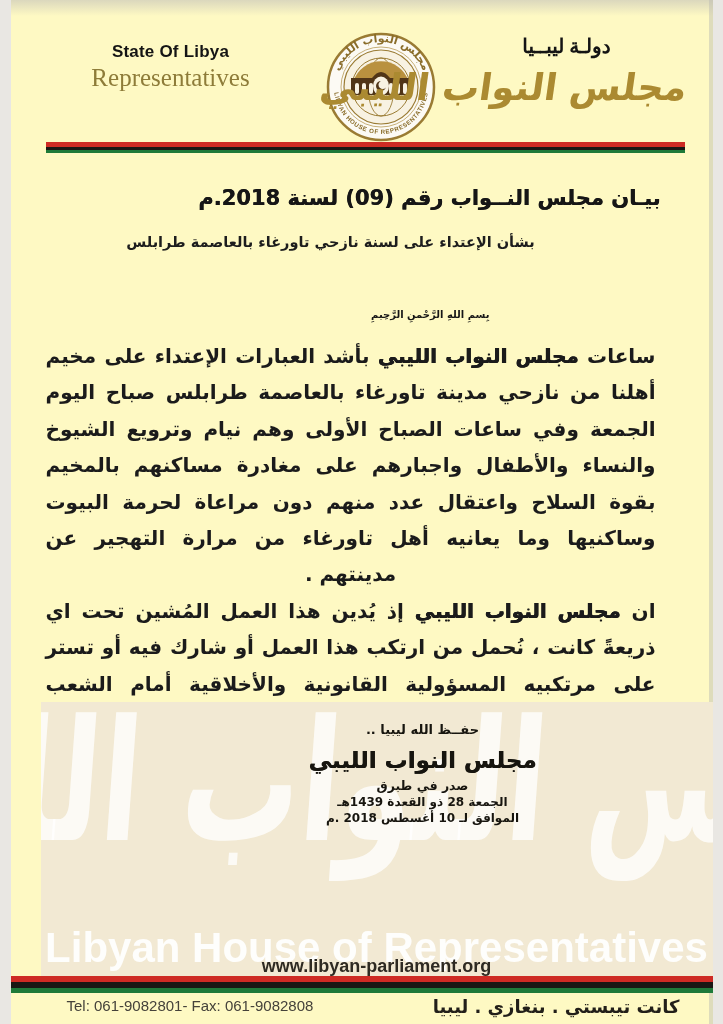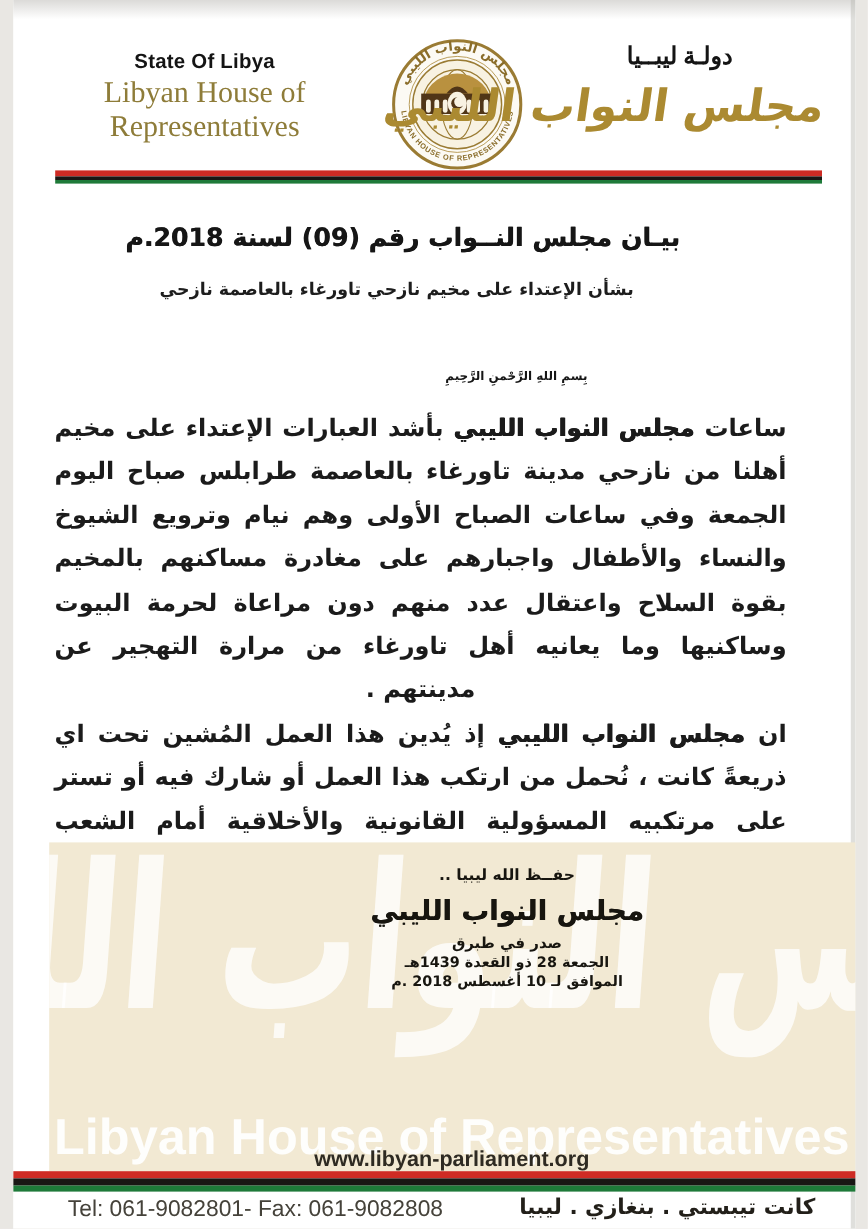--- a/index.html
+++ b/index.html
@@ -1,21 +1,21 @@
 <!DOCTYPE html>
 <html lang="ar"><head>
 <meta charset="utf-8">
 <style>
   * { box-sizing: border-box; }
   html, body { margin:0; padding:0; background:#e9e7e3; }
   .page {
     position: relative;
     width: 702px; height: 1024px;
     margin: 0 auto;
-    background: #ffffff;
+    background: #fef9c3;
     overflow: hidden;
     font-family: "DejaVu Sans", sans-serif;
     color: #1b1b1b;
   }
   .scan-top-edge {
     position:absolute; top:0; left:0; right:0; height:16px;
     background: linear-gradient(to bottom, rgba(190,188,184,.55), rgba(190,188,184,0));
     pointer-events:none;
   }
   .scan-right-edge {
@@ -38,21 +38,21 @@
   .flag-stripe.bottom { left:0; right:0; top:976px; }
   .fs-red   { height:5px; background:#ce2b24; }
   .fs-black { height:3px; background:#191714; }
   .fs-green { height:3px; background:#1e7a39; }
   .flag-stripe.bottom .fs-red { height:6px; }
   .flag-stripe.bottom .fs-black { height:6px; }
   .flag-stripe.bottom .fs-green { height:5px; }
 
   
   .title {
-    position:absolute; top:186px; left:0; right:52px; text-align:center;
+    position:absolute; top:186px; left:0; right:52px; text-align:right;
     direction:rtl; font-size:21px; font-weight:bold; color:#161616;
     text-shadow: .4px 0 currentColor;
   }
   .subject {
     position:absolute; top:234px; left:0; right:62px; text-align:center;
     direction:rtl; font-size:14.5px; font-weight:bold; color:#1d1d1d;
   }
   .basmala {
     position:absolute; top:309px; right:223px;
     direction:rtl; font-size:10px; font-weight:bold; color:#161616;
@@ -94,41 +94,40 @@
   .sig-issued { font-size:12.5px; font-weight:bold; margin-top:5px; }
   .sig-date   { font-size:12px; font-weight:bold; margin-top:2px; }
   .website {
     position:absolute; top:254px; left:0; width:100%; text-align:center;
     font-family:"Liberation Sans", sans-serif;
     font-size:18px; font-weight:bold; color:#2e2a22;
   }
 
   
   .tel {
-    position:absolute; top:997px; left:46px;
+    position:absolute; top:997px; left:56px;
     font-family:"Liberation Sans", sans-serif;
-    font-size:19px; color:#45423a;
+    font-size:15px; color:#45423a;
   }
   .addr {
     position:absolute; top:996px; right:33px;
     direction:rtl; font-size:18px; font-weight:bold; color:#221f19;
   }
 </style>
 </head>
 <body>
 
 <div class="page">
 
   <div class="scan-top-edge"></div>
   <div class="scan-right-edge"></div>
 
   <div class="hdr-left">
     <div class="state-en">State Of Libya</div>
     <div class="org-en">
-      <div>Libyan House of</div>
       <div>Representatives</div>
     </div>
   </div>
 
   <svg class="logo" viewBox="0 0 112 112" aria-hidden="true">
     <circle cx="56" cy="56" r="53" fill="#fcfaf4" stroke="#9a7b33" stroke-width="2.5"></circle>
     <circle cx="56" cy="56" r="40" fill="none" stroke="#b79a55" stroke-width=".8"></circle>
     <circle cx="56" cy="56" r="37" fill="#f8f2e2" stroke="#9a7b33" stroke-width="1.2"></circle>
     <defs>
       <path id="arcTop" d="M 11 56 A 45 45 0 0 1 101 56"></path>
@@ -166,21 +165,21 @@
     <div class="org-ar">مجلس النواب الليبي</div>
   </div>
 
   <div class="flag-stripe top">
     <div class="fs-red"></div>
     <div class="fs-black"></div>
     <div class="fs-green"></div>
   </div>
 
   <div class="title">بيـان مجلس النــواب رقم (09) لسنة 2018.م</div>
-  <div class="subject">بشأن الإعتداء على مخيم نازحي تاورغاء بالعاصمة نازحي</div>
+  <div class="subject">بشأن الإعتداء على لسنة نازحي تاورغاء بالعاصمة طرابلس</div>
   <div class="basmala">بِسمِ اللهِ الرَّحْمنِ الرَّحِيمِ</div>
 
   <div class="body-text">
     <p><span>ساعات </span><span class="emph">مجلس النواب الليبي</span><span> بأشد العبارات الإعتداء على مخيم أهلنا من نازحي مدينة تاورغاء بالعاصمة طرابلس صباح اليوم الجمعة وفي ساعات الصباح الأولى وهم نيام وترويع الشيوخ والنساء والأطفال واجبارهم على مغادرة مساكنهم بالمخيم بقوة السلاح واعتقال عدد منهم دون مراعاة لحرمة البيوت وساكنيها وما يعانيه أهل تاورغاء من مرارة التهجير عن مدينتهم .</span></p>
     <p><span>ان </span><span class="emph">مجلس النواب الليبي</span><span> إذ يُدين هذا العمل المُشين تحت اي ذريعةً كانت ، نُحمل من ارتكب هذا العمل أو شارك فيه أو تستر على مرتكبيه المسؤولية القانونية والأخلاقية أمام الشعب الليبي اتجاه ما يُرتكب اتجاه أهل تاورغاء من انتهاكات متكررة لحقوقهم المشروعة .</span></p>
   </div>
 
   <div class="band">
     <div class="wm-ar">مجلس النواب الليبي</div>
     <div class="wm-en">Libyan House of Representatives</div>

